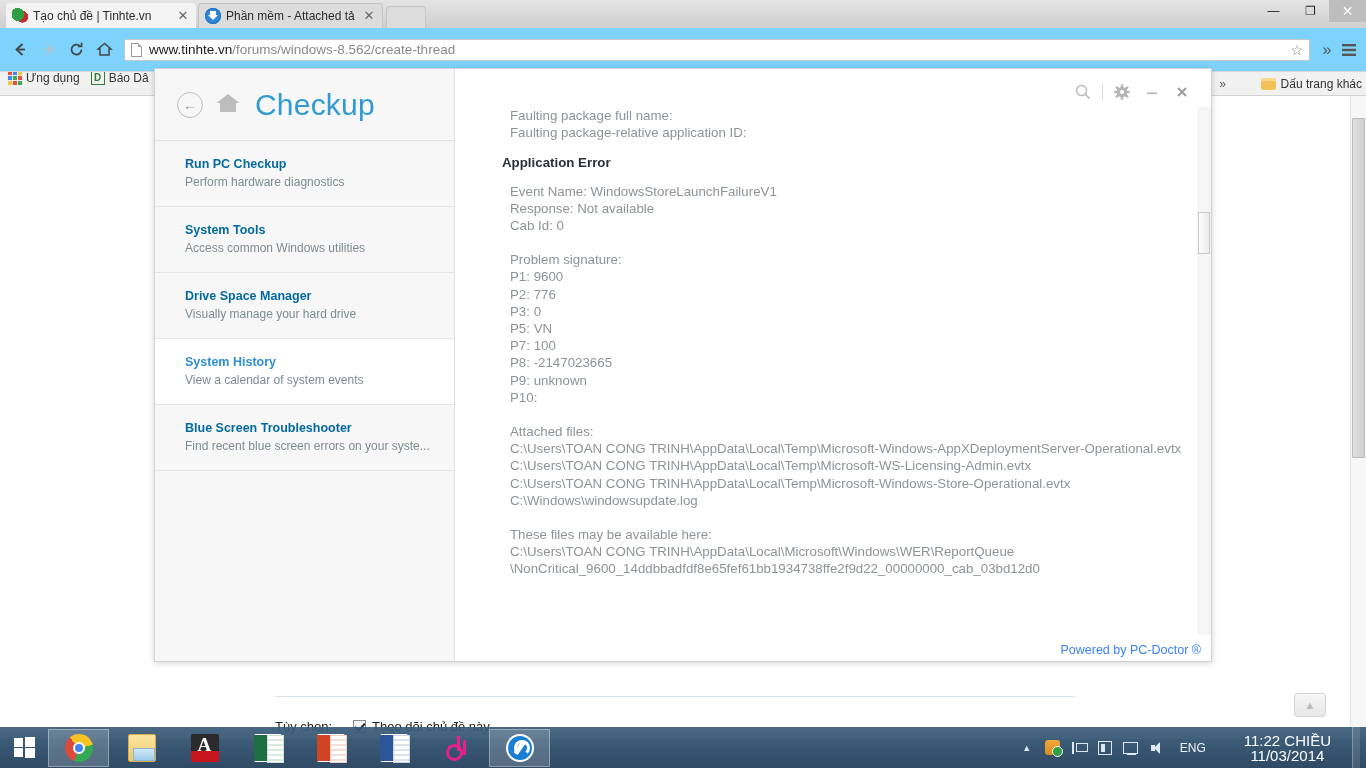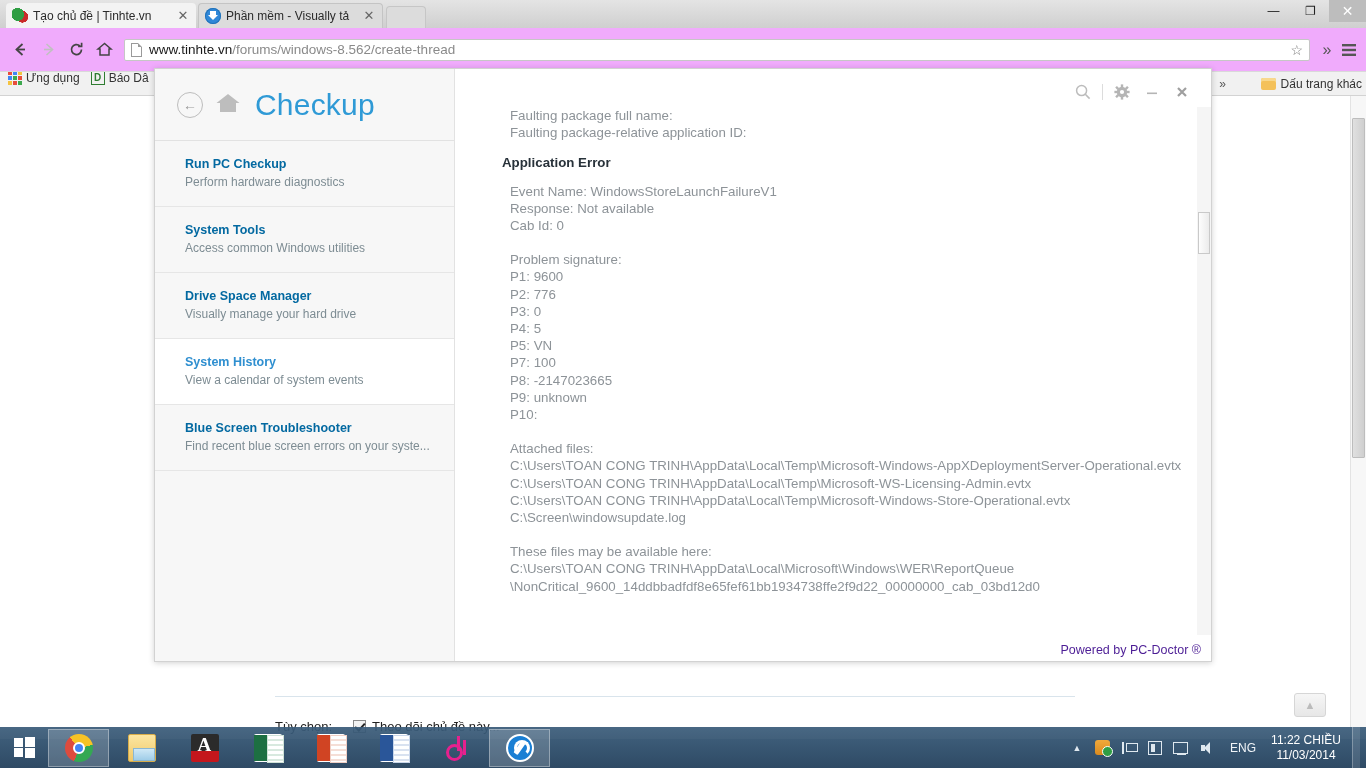--- a/index.html
+++ b/index.html
@@ -60,21 +60,21 @@
   }
 
   
   #winctl { position: absolute; right: 0; top: 0; height: 22px; display: flex; }
   #winctl div { width: 37px; height: 22px; display:flex; align-items:center; justify-content:center;
     color:#222; font-size:12px;}
   #winctl .wc-close { background:#bdbdbd; color:#fff; font-size:14px;}
 
   
   #toolbar {
-    position: relative; height: 44px; background: #f0abfc;
+    position: relative; height: 44px; background: #7dd3fc;
     border-bottom: 1px solid #d9d9d9; display: flex; align-items: center; padding: 0 6px;
   }
   .nav-btn { width: 28px; height: 26px; display:flex;align-items:center;justify-content:center; color:#555; }
   .nav-btn.dim { color: #c0c0c0; }
   #omnibox {
     flex: 1 1 auto; height: 22px; margin: 0 6px; background: #fff;
     border: 1px solid #c6c6c6; border-radius: 2px;
     display: flex; align-items: center; padding: 0 6px; font-size: 13.5px; color: #303030;
   }
   .page-glyph{ width:11px;height:14px;border:1px solid #9a9a9a;background:#fff;margin-right:7px;position:relative;flex:0 0 11px;}
@@ -162,21 +162,21 @@
   #cu-body { position:absolute; left:0; top:38px; right:14px; bottom:26px; overflow:hidden;
     padding-left: 55px; padding-right: 12px; }
   #cu-body .ln { font-size:13.3px; line-height:17.2px; color:#8d9398; white-space:nowrap;}
   #cu-body .ln.wrap { white-space:normal; }
   #cu-body .hd { font-size:13.3px; line-height:17.2px; color:#28323a; font-weight:bold;
     margin-top:13px; margin-bottom:11px; margin-left:-8px;}
   #cu-body .sp { height:17px; }
   #cu-scroll-track{ position:absolute; right:0px; top:38px; width:14px; bottom:26px; background:#f5f5f5;}
   #cu-scroll-thumb{ position:absolute; right:1px; top:105px; width:12px; height:42px;
     background:linear-gradient(90deg,#fdfdfd,#ebebeb); border:1px solid #c9c9c9;}
-  #cu-footer { position:absolute; right:10px; bottom:4px; font-size:12.5px; color:#4c1d95; }
+  #cu-footer { position:absolute; right:10px; bottom:4px; font-size:12.5px; color:#3b82f6; }
 
   
   #taskbar {
     position:absolute; left:0; bottom:0; width:1366px; height:41px;
     background: linear-gradient(180deg, rgba(58,92,122,.93), rgba(40,68,95,.95));
     display:flex; align-items:center;
   }
   #start { width:48px; height:41px; display:flex;align-items:center;justify-content:center; }
   .winlogo{ width:21px;height:21px; position:relative;}
   .winlogo i{ position:absolute; background:#fff; display:block;}
@@ -216,21 +216,21 @@
   .ico.pcdoc{ background:#1a7fd4; border-radius:50%; border:2px solid #fff;}
   .ico.pcdoc:after{content:"";position:absolute;left:9px;top:5px;width:5px;height:14px;background:#fff;
     transform:rotate(35deg); border-radius:1px;}
   .ico.pcdoc:before{content:"";position:absolute;left:6px;top:4px;width:10px;height:10px;border:3px solid #fff;
     border-radius:50%; border-bottom-color:transparent;}
 
   #tray{ margin-left:auto; display:flex; align-items:center; padding-right:6px; color:#fff; }
   .tray-ico{ width:22px;height:22px; margin:0 2px; display:flex;align-items:center;justify-content:center;
     color:#e8eef4; font-size:13px; position:relative;}
   #tray-lang{ font-size:12px; padding:0 10px; color:#f0f4f8;}
-  #tray-clock{ text-align:center; font-size:12px; line-height:15px; padding-right:6px; color:#fff; min-width:86px;}
+  #tray-clock{ text-align:center; font-size:15px; line-height:15px; padding-right:21px; color:#fff; min-width:86px;margin-left:28px;}
   #show-desktop{ width:8px;height:41px;background:rgba(255,255,255,.12); border-left:1px solid rgba(255,255,255,.28);}
 
   .tray-shield{ width:15px;height:15px;background:linear-gradient(180deg,#f0a93b,#d98a1f);
     border-radius:3px; position:relative;}
   .tray-shield:after{content:"";position:absolute;left:7px;top:6px;width:9px;height:9px;border-radius:50%;
     background:#2f9e44; border:1px solid #fff;}
   .tray-flag{ width:14px;height:12px; border-left:2px solid #dfe8ef; position:relative;}
   .tray-flag:after{content:"";position:absolute;left:2px;top:1px;width:10px;height:7px;
     border:1.5px solid #dfe8ef;}
   .tray-net{ width:14px;height:14px;border:1.5px solid #dfe8ef; position:relative;}
@@ -251,21 +251,21 @@
 <div id="browser">
 
   <div id="tabstrip">
     <div class="tab active">
       <span class="tab-favicon fav-tinhte"></span>
       <span class="tab-title">Tạo chủ đề | Tinhte.vn</span>
       <span class="tab-close">✕</span>
     </div>
     <div class="tab inactive">
       <span class="tab-favicon fav-download"></span>
-      <span class="tab-title">Phần mềm - Visually tả</span>
+      <span class="tab-title">Phần mềm - Attached tả</span>
       <span class="tab-close">✕</span>
     </div>
     <div class="tab-ghost"></div>
 
     <div id="winctl">
       <div>—</div>
       <div>❐</div>
       <div class="wc-close">✕</div>
     </div>
   </div>
@@ -426,32 +426,31 @@
       <div class="ln">Faulting package-relative application ID:</div>
       <div class="hd">Application Error</div>
       <div class="ln">Event Name: WindowsStoreLaunchFailureV1</div>
       <div class="ln">Response: Not available</div>
       <div class="ln">Cab Id: 0</div>
       <div class="sp"></div>
       <div class="ln">Problem signature:</div>
       <div class="ln">P1: 9600</div>
       <div class="ln">P2: 776</div>
       <div class="ln">P3: 0</div>
-      <div class="ln">P4: 5</div>
       <div class="ln">P5: VN</div>
       <div class="ln">P7: 100</div>
       <div class="ln">P8: -2147023665</div>
       <div class="ln">P9: unknown</div>
       <div class="ln">P10:</div>
       <div class="sp"></div>
       <div class="ln">Attached files:</div>
       <div class="ln wrap">C:\Users\TOAN CONG TRINH\AppData\Local\Temp\Microsoft-Windows-AppXDeploymentServer-Operational.evtx</div>
       <div class="ln">C:\Users\TOAN CONG TRINH\AppData\Local\Temp\Microsoft-WS-Licensing-Admin.evtx</div>
       <div class="ln">C:\Users\TOAN CONG TRINH\AppData\Local\Temp\Microsoft-Windows-Store-Operational.evtx</div>
-      <div class="ln">C:\Screen\windowsupdate.log</div>
+      <div class="ln">C:\Windows\windowsupdate.log</div>
       <div class="sp"></div>
       <div class="ln">These files may be available here:</div>
       <div class="ln">C:\Users\TOAN CONG TRINH\AppData\Local\Microsoft\Windows\WER\ReportQueue</div>
       <div class="ln">\NonCritical_9600_14ddbbadfdf8e65fef61bb1934738ffe2f9d22_00000000_cab_03bd12d0</div>
     </div>
 
     <div id="cu-scroll-track">
       <div id="cu-scroll-thumb"></div>
     </div>
 

